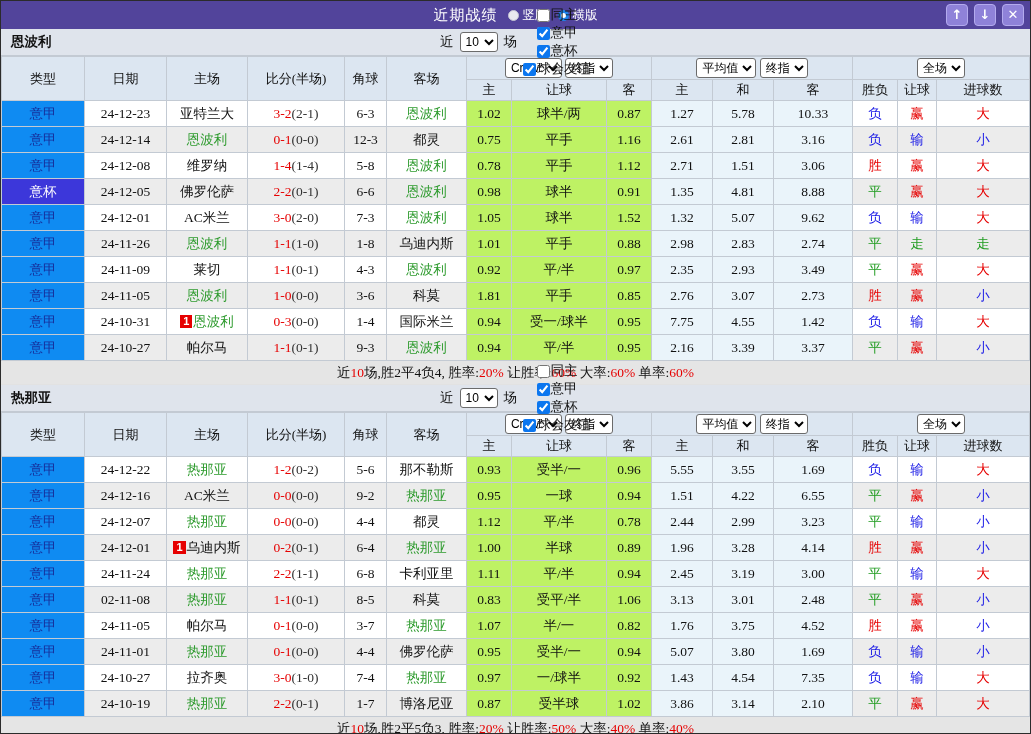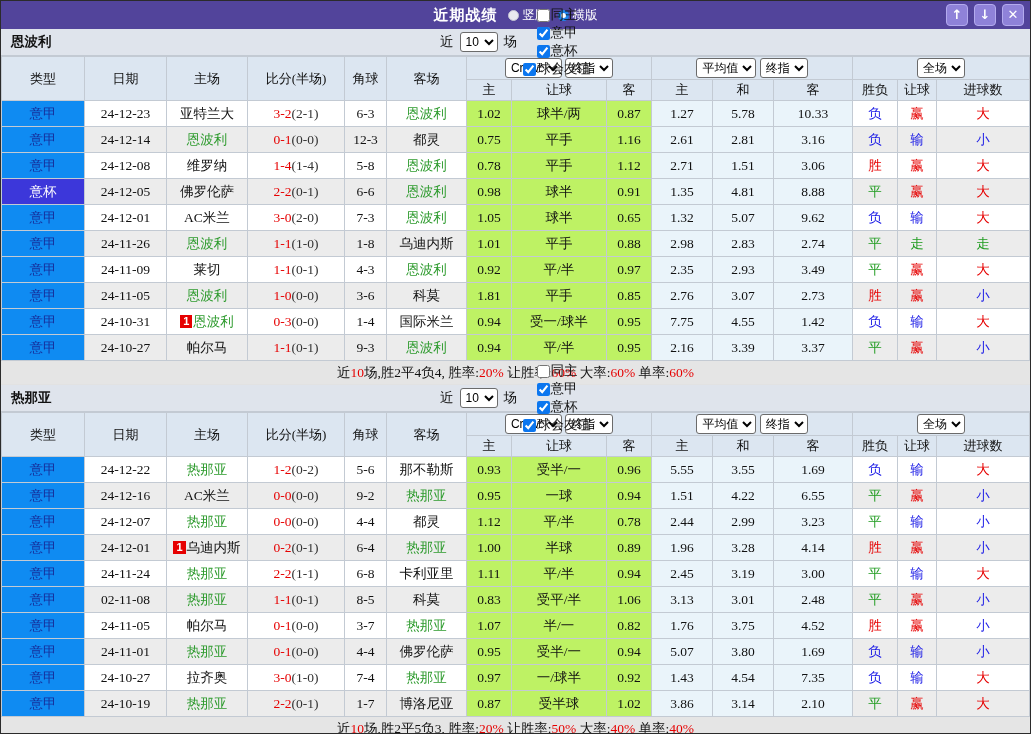--- a/index.html
+++ b/index.html
@@ -3,21 +3,21 @@
 <meta charset="utf-8">
 <style>
   html,body{margin:0;padding:0;background:#fff;}
   .window{
     width:1031px;height:734px;box-sizing:border-box;border:1px solid #2b2b2b;
     font-family:"Liberation Sans","DejaVu Sans",sans-serif;position:relative;overflow:hidden;
   }
   
   .titlebar{height:28px;background:#52449b;position:relative;display:flex;align-items:center;justify-content:center;}
   .title-group{display:flex;align-items:center;gap:10px;color:#fff;}
-  .title{font-weight:bold;font-size:15px;letter-spacing:1px;}
+  .title{font-weight:normal;font-size:15px;letter-spacing:1px;}
   .radio-opt{display:flex;align-items:center;font-size:12.5px;cursor:default;}
   .radio{display:inline-block;width:11px;height:11px;border-radius:50%;background:#e9e9ef;border:1px solid #c4c4d4;margin-right:4px;box-sizing:border-box;}
   .radio.sel{background:#fff;border:3px solid #1e82e8;}
   .win-buttons{position:absolute;right:6px;top:3px;display:flex;gap:6px;}
   .win-btn{width:22px;height:22px;background:#8f82d9;border:1px solid #b3aaee;border-radius:4px;color:#fff;
     font-size:13px;font-weight:bold;line-height:20px;text-align:center;padding:0;cursor:pointer;font-family:"DejaVu Sans",sans-serif;}
   
   .sec-head{height:26px;background:#dfe4ec;border-bottom:1px solid #c3cad3;position:relative;
     display:flex;align-items:center;justify-content:center;font-family:"Liberation Serif","DejaVu Serif",serif;}
   .team-name-label{position:absolute;left:10px;font-weight:bold;font-size:13.5px;color:#111;}
@@ -228,21 +228,21 @@
           </tr>
           <tr>
             <td class="type">意甲</td>
             <td class="base">24-12-01</td>
             <td class="base"><span>AC米兰</span></td>
             <td class="base"><span class="ft">3-0</span><span class="ht">(2-0)</span></td>
             <td class="base">7-3</td>
             <td class="base"><span class="focus">恩波利</span></td>
             <td class="cream">1.05</td>
             <td class="cream">球半</td>
-            <td class="cream">0.65</td>
+            <td class="cream">1.52</td>
             <td class="lblue">1.32</td>
             <td class="lblue">5.07</td>
             <td class="lblue">9.62</td>
             <td class="base res b">负</td>
             <td class="base res b">输</td>
             <td class="base res r">大</td>
           </tr>
           <tr class="alt">
             <td class="type">意甲</td>
             <td class="base">24-11-26</td>

